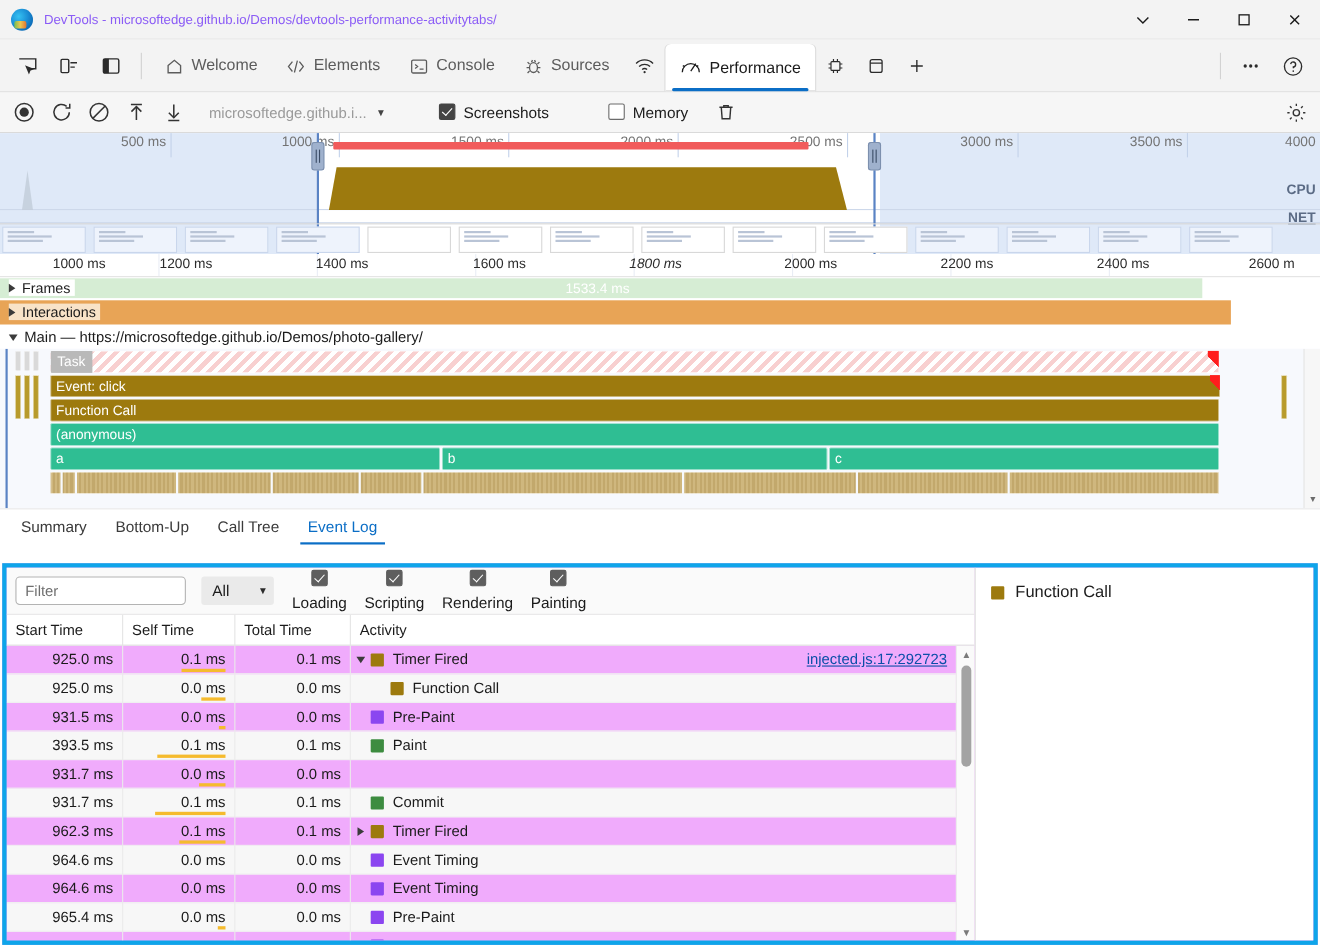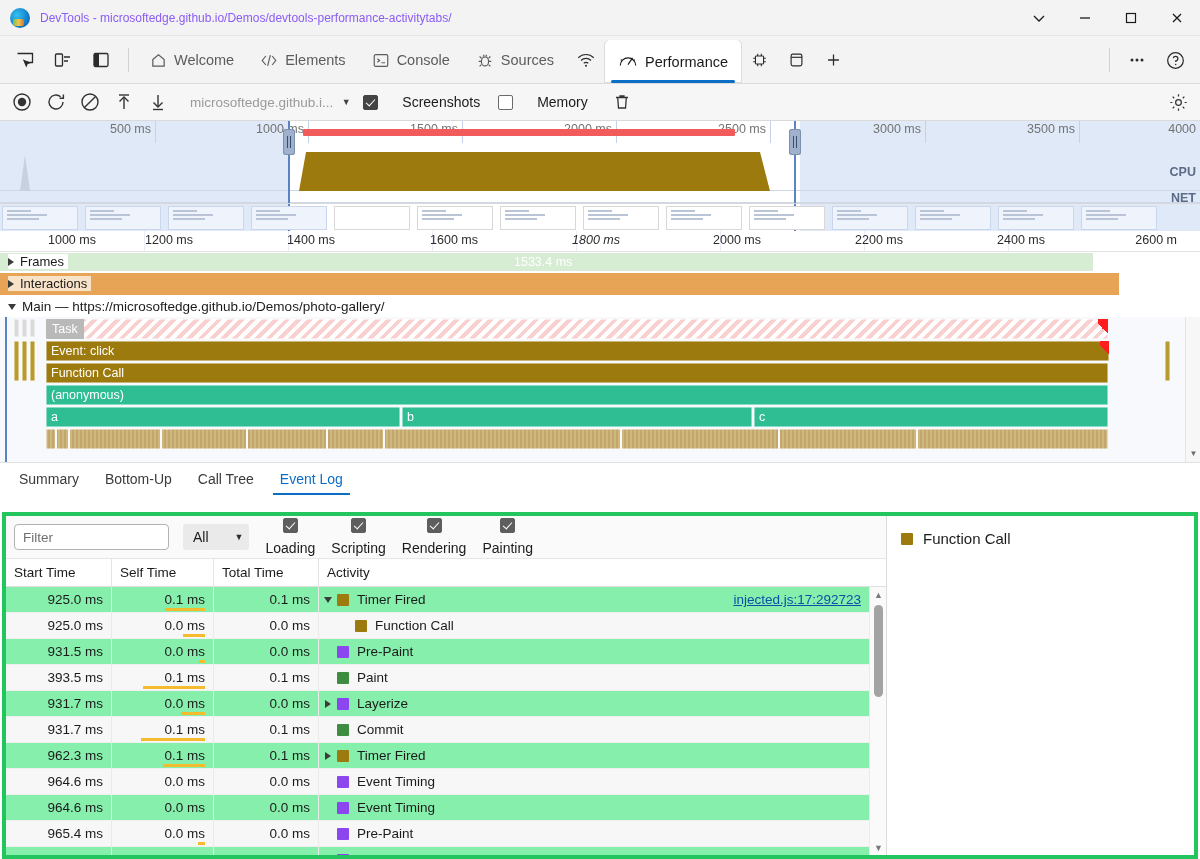--- a/index.html
+++ b/index.html
@@ -81,21 +81,21 @@
     border-radius: 3px;
   }
   .pb-url {
     font-size: 13.5px; color: #9a9a9a; margin-left: 14px;
     max-width: 180px; overflow: hidden; white-space: nowrap;
   }
   .pb-caret {
     width: 22px; height: 24px; display: flex; align-items: center;
     justify-content: center; color: #444; font-size: 9px; margin-right: 4px;
   }
-  .pb-check { display: flex; align-items: flex-end; gap: 24px; margin-right: 16px; }
+  .pb-check { display: flex; align-items: flex-start; gap: 7px; margin-right: 16px; margin-left: 36px; }
   .pb-check .box {
     width: 15px; height: 15px; border: 1.5px solid #6b6b6b;
     border-radius: 2px; background: #fff; position: relative; flex: none;
   }
   .pb-check.on .box { background: #444; border-color: #444; }
   .pb-check.on .box::after {
     content: ""; position: absolute; left: 4px; top: 1px;
     width: 4px; height: 8px; border: solid #fff;
     border-width: 0 1.8px 1.8px 0; transform: rotate(42deg);
   }
@@ -209,21 +209,21 @@
   }
   .bottab.active { color: #0b6ec6; }
   .bottab.active::after {
     content: ""; position: absolute; left: 6px; right: 6px; bottom: 0;
     height: 2.5px; background: #0b6ec6;
   }
 
   
   .evpanel {
     position: absolute; left: 2px; right: 2px; bottom: 0; top: 512px;
-    border: 4px solid #22c55e; background: #86efac; overflow: hidden;
+    border: 4px solid #0ea5e9; background: #f0abfc; overflow: hidden;
   }
   .ev-inner { display: flex; height: 100%; }
   .ev-left { flex: 1; display: flex; flex-direction: column; min-width: 0; }
   .ev-filters {
     height: 43px; display: flex; align-items: center;
     gap: 0; padding: 0 8px; background: #fafafa;
     border-bottom: 1px solid #e6e6e6;
   }
   .filter-input {
     width: 155px; height: 26px; border: 1px solid #b3b3b3;
@@ -818,27 +818,20 @@
               <div class="act-cell">
                 <span class="disc"></span>
                 <span class="swatch" style="background: rgb(61, 140, 64);"></span>
                 <span class="act-name">Paint</span>
               </div>
             </div>
             <div class="ev-row">
               <div class="cell num col-start">931.7 ms</div>
               <div class="cell num col-self">0.0 ms<span class="bar-ul" style="width: 24px;"></span></div>
               <div class="cell num col-total">0.0 ms</div>
-              <div class="act-cell">
-                <span class="disc">
-                  <span style="width:0;height:0;border-top:4.5px solid transparent;border-bottom:4.5px solid transparent;border-left:6px solid #3b3b3b;"></span>
-                </span>
-                <span class="swatch" style="background: rgb(139, 70, 240);"></span>
-                <span class="act-name">Layerize</span>
-              </div>
             </div>
             <div class="ev-row">
               <div class="cell num col-start">931.7 ms</div>
               <div class="cell num col-self">0.1 ms<span class="bar-ul" style="width: 64px;"></span></div>
               <div class="cell num col-total">0.1 ms</div>
               <div class="act-cell">
                 <span class="disc"></span>
                 <span class="swatch" style="background: rgb(61, 140, 64);"></span>
                 <span class="act-name">Commit</span>
               </div>

